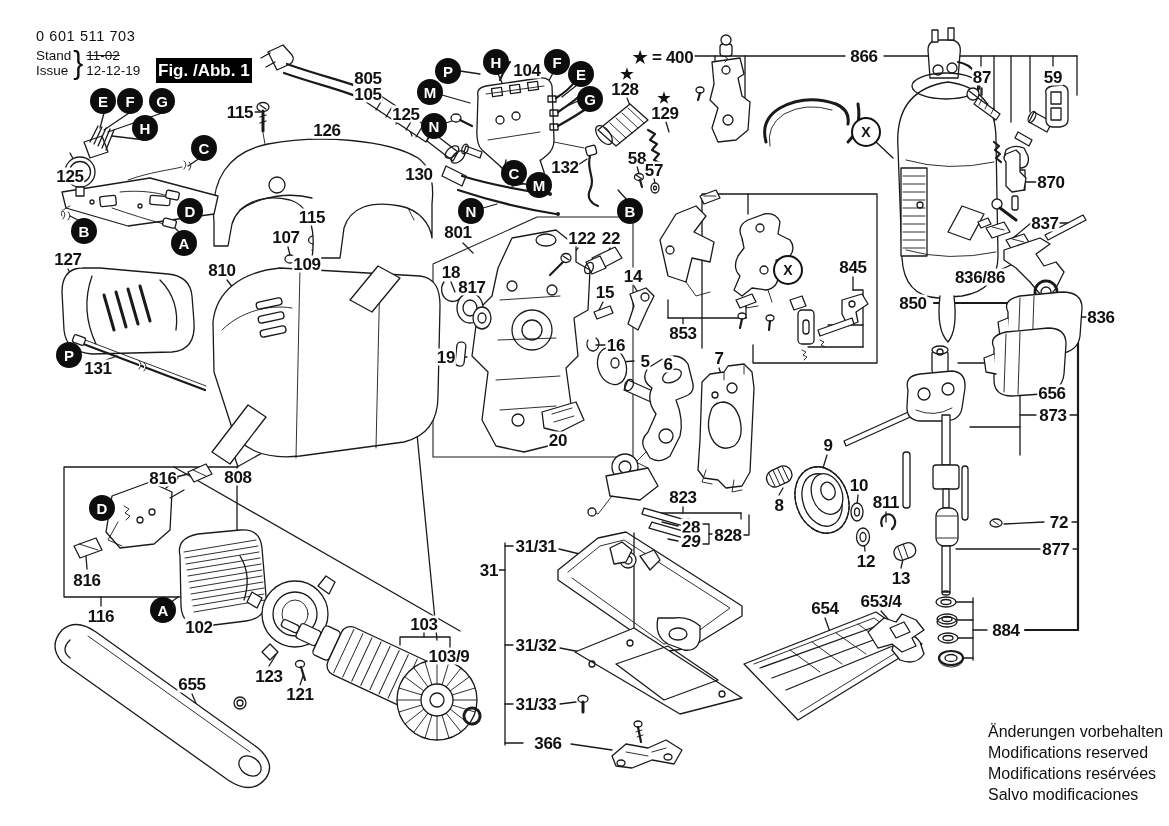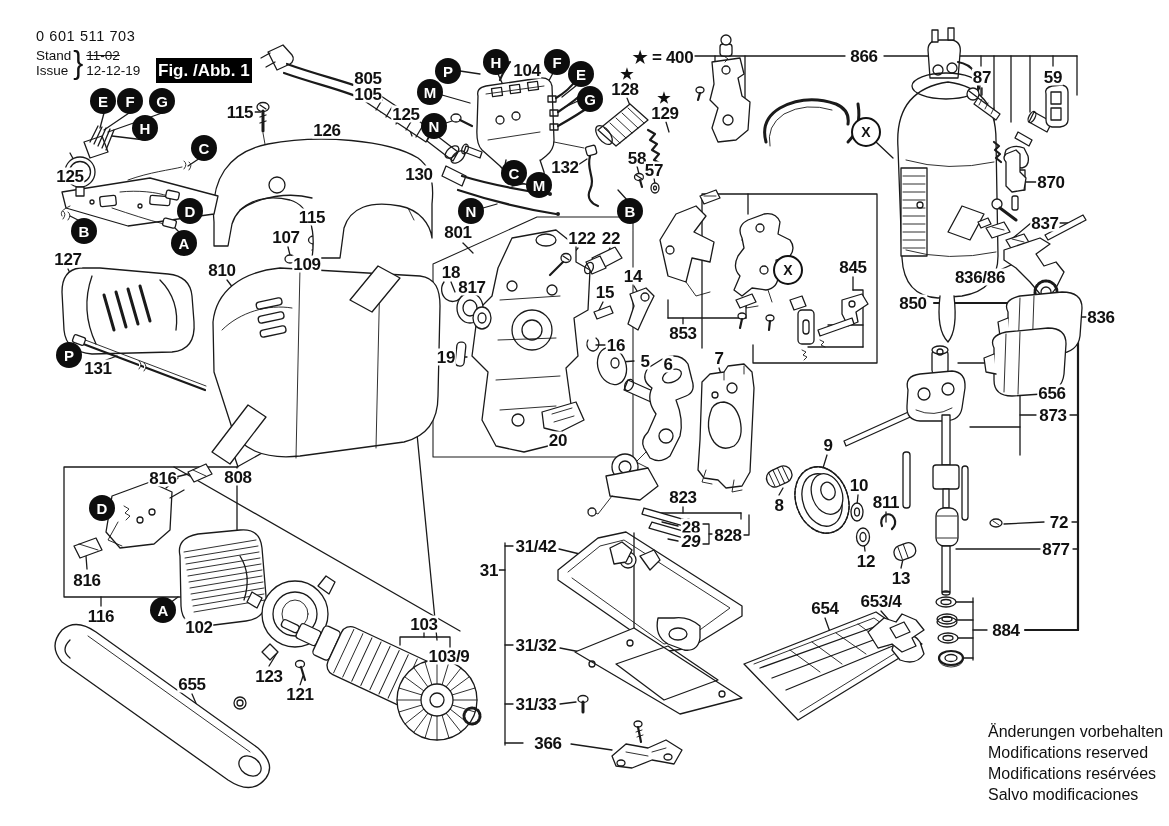--- a/index.html
+++ b/index.html
@@ -830,21 +830,21 @@
       <div class="plabel" style="left: 633px; top: 276px;">14</div>
       <div class="plabel" style="left: 605px; top: 292px;">15</div>
       <div class="plabel" style="left: 616px; top: 345px;">16</div>
       <div class="plabel" style="left: 645px; top: 361px;">5</div>
       <div class="plabel" style="left: 668px; top: 364px;">6</div>
       <div class="plabel" style="left: 719px; top: 358px;">7</div>
       <div class="plabel" style="left: 683px; top: 497px;">823</div>
       <div class="plabel" style="left: 691px; top: 527px;">28</div>
       <div class="plabel" style="left: 691px; top: 541px; font-style: italic;">29</div>
       <div class="plabel" style="left: 728px; top: 535px;">828</div>
-      <div class="plabel" style="left: 536px; top: 546px;">31/42</div>
+      <div class="plabel" style="left: 536px; top: 546px;">31/31</div>
       <div class="plabel" style="left: 489px; top: 570px;">31</div>
       <div class="plabel" style="left: 536px; top: 645px;">31/32</div>
       <div class="plabel" style="left: 536px; top: 704px;">31/33</div>
       <div class="plabel" style="left: 548px; top: 743px;">366</div>
       <div class="plabel" style="left: 825px; top: 608px;">654</div>
       <div class="plabel" style="left: 881px; top: 601px;">653/4</div>
       <div class="plabel" style="left: 424px; top: 624px;">103</div>
       <div class="plabel" style="left: 449px; top: 656px;">103/9</div>
       <div class="plabel" style="left: 199px; top: 627px;">102</div>
       <div class="plabel" style="left: 269px; top: 676px;">123</div>

